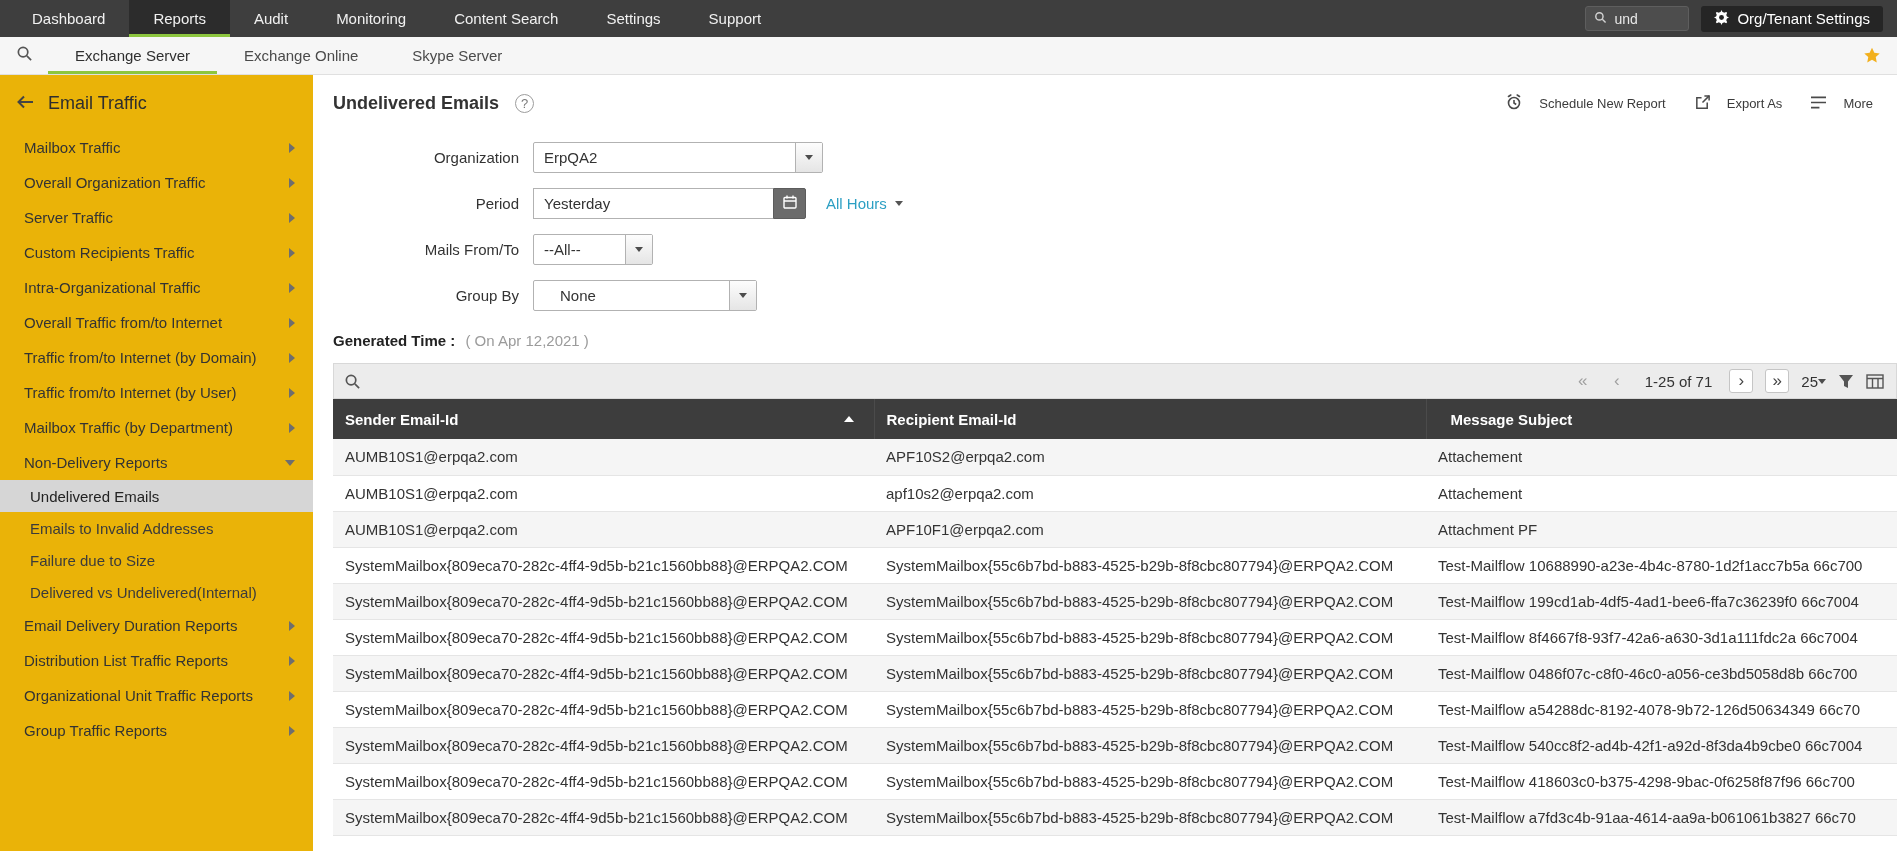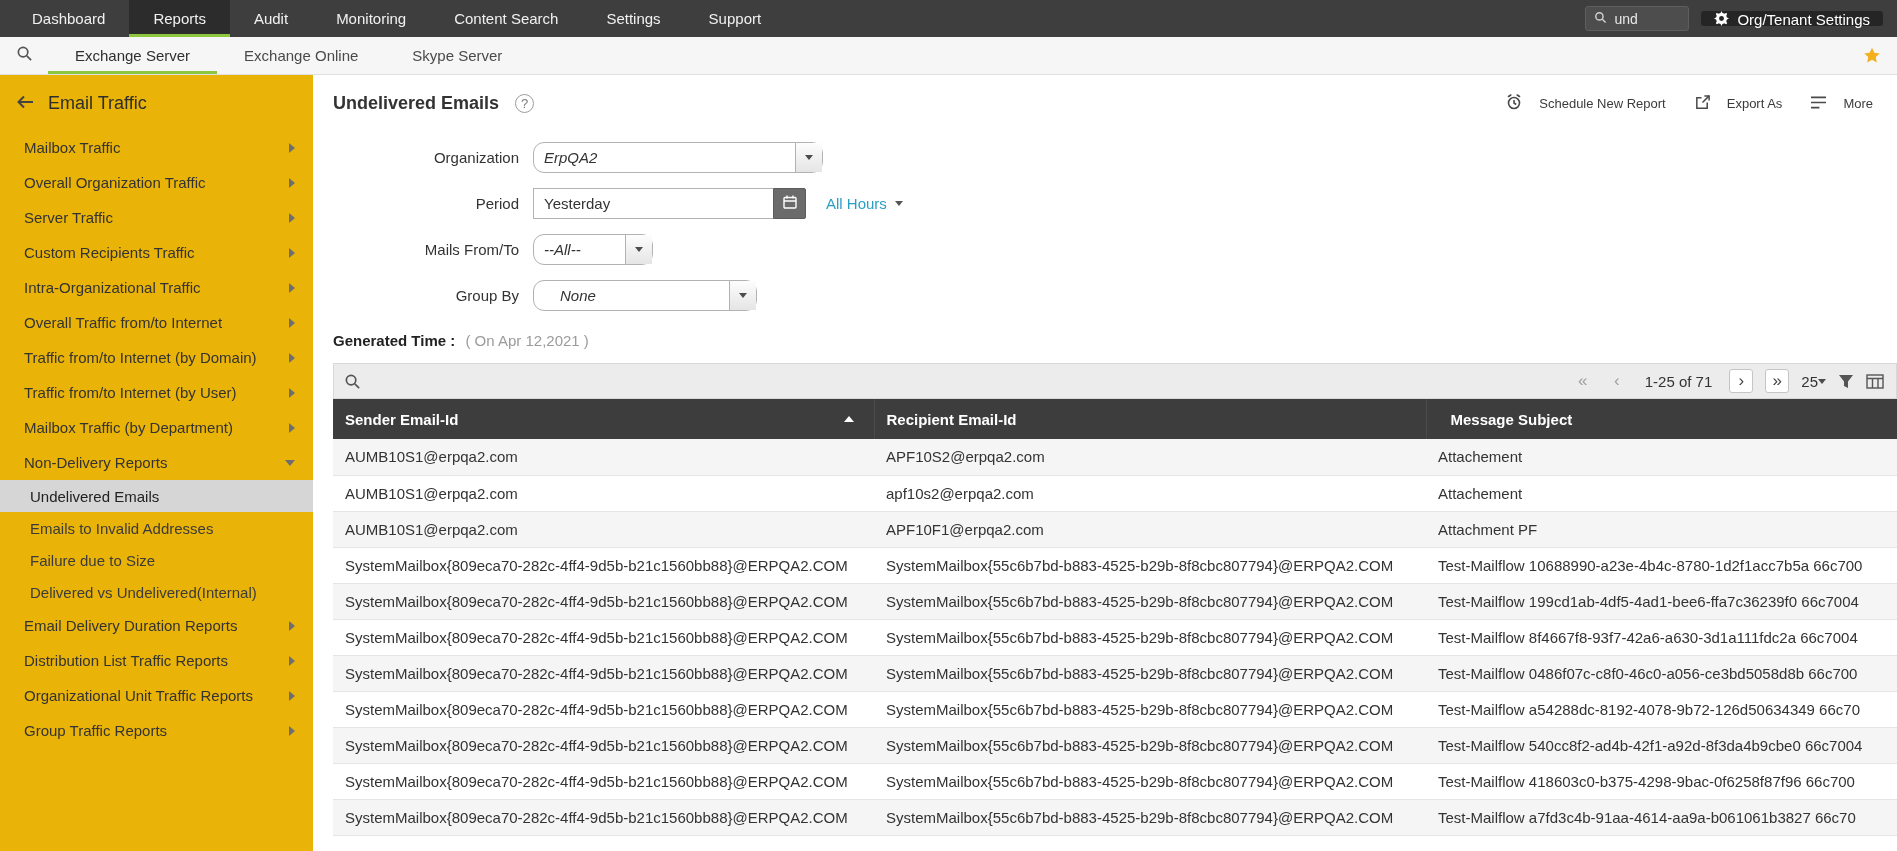--- a/index.html
+++ b/index.html
@@ -10,22 +10,22 @@
   
   .topnav { flex:0 0 37px; background:#3e3e3e; display:flex; align-items:stretch; }
   .topnav-tabs { display:flex; align-items:stretch; padding-left:8px; }
   .topnav-tab { padding:0 24px; display:flex; align-items:center; color:#f1f1f1;
     font-size:15px; cursor:pointer; white-space:nowrap; }
   .topnav-tab.active { background:#2c2c2c; box-shadow:inset 0 -3px 0 #8dc63f; }
   .topnav-right { margin-left:auto; display:flex; align-items:center; gap:12px; padding-right:14px; }
   .topnav-search { width:104px; height:25px; background:#4d4d4d; border:1px solid #5e5e5e;
     border-radius:3px; display:flex; align-items:center; gap:7px; padding:0 8px;
     color:#e8e8e8; font-size:14px; cursor:text; }
-  .org-btn { height:15px; background:#252525; border:none; border-radius:3px; color:#fff;
-    font-size:15px; display:flex; gap:8px; padding:0 13px;
+  .org-btn { height:26px; background:#252525; border:none; border-radius:3px; color:#fff;
+    font-size:15px; display:flex; align-items:center; gap:8px; padding:0 13px;
     font-family:inherit; cursor:pointer; }
 
   
   .subnav { flex:0 0 38px; background:#f6f6f6; border-bottom:1px solid #e0e0e0;
     display:flex; align-items:stretch; }
   .subnav-search { width:48px; display:flex; align-items:center; justify-content:center; cursor:pointer; }
   .subnav-tab { padding:0 27px; display:flex; align-items:center; font-size:15px;
     color:#4a4a4a; cursor:pointer; white-space:nowrap; }
   .subnav-tab.active { color:#2f2f2f; box-shadow:inset 0 -3px 0 #8dc63f; }
   .subnav-right { margin-left:auto; display:flex; align-items:center; padding-right:16px; }
@@ -55,21 +55,21 @@
   .help-badge { width:19px; height:19px; border-radius:50%; border:1px solid #9d9d9d;
     color:#7a7a7a; font-size:13px; display:flex; align-items:center; justify-content:center;
     margin-left:16px; cursor:pointer; }
   .header-actions { margin-left:auto; display:flex; align-items:center; gap:28px; }
   .action { display:flex; align-items:center; gap:16px; font-size:13px; color:#3b3b3b; cursor:pointer; }
 
   .form { margin-top:14px; }
   .form-row { display:flex; align-items:center; margin-bottom:15px; }
   .form-label { width:200px; text-align:right; padding-right:14px; font-size:15px; color:#333; }
   .select { display:flex; align-items:stretch; height:31px; border:1px solid #b2b2b2;
-    border-radius:11px; background:#fff; cursor:pointer;font-style:italic; }
+    border-radius:2px; background:#fff; cursor:pointer; }
   .select .value { display:flex; align-items:center; padding:0 10px; font-size:15px; color:#333; flex:1; }
   .select .caret-btn { width:27px; border-left:1px solid #b2b2b2;
     background:linear-gradient(#fdfdfd,#e5e5e5); display:flex; align-items:center; justify-content:center; }
   .caret { width:0; height:0; border-left:4px solid transparent; border-right:4px solid transparent;
     border-top:5px solid #4c4c4c; }
   .w-org { width:290px; } .w-mails { width:120px; } .w-group { width:224px;padding-left:16px; }
   .period-group { display:flex; align-items:stretch; height:31px; }
   .period-input { width:240px; border:1px solid #b2b2b2; border-right:none; background:#fff;
     display:flex; align-items:center; padding:0 10px; font-size:15px; color:#333; cursor:text; }
   .cal-btn { width:33px; background:#6b6b6b; border:1px solid #5c5c5c;

